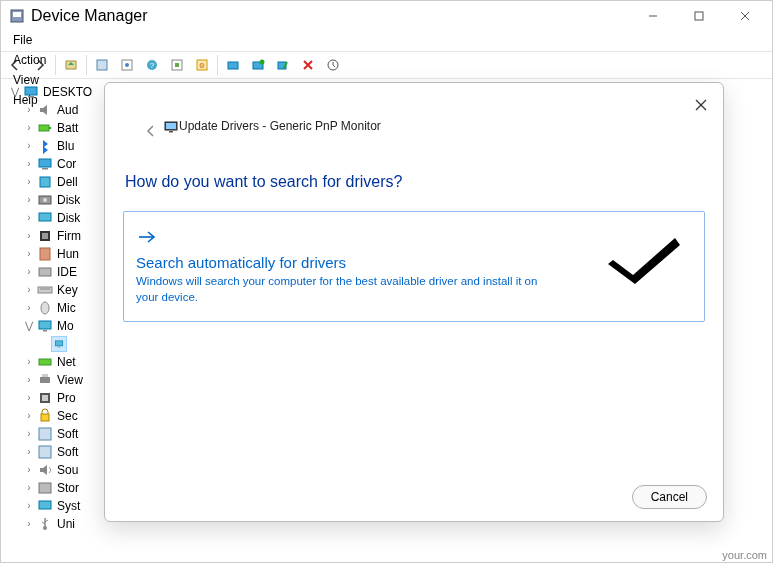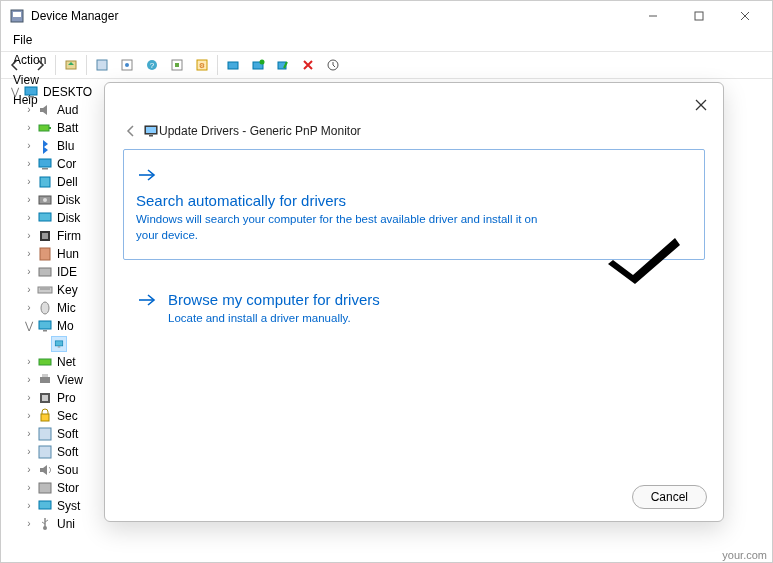--- a/index.html
+++ b/index.html
@@ -2,21 +2,21 @@
 <html><head>
 <meta charset="utf-8">
 <style>
   * { box-sizing: border-box; font-family: "Segoe UI", Tahoma, sans-serif; }
   body { margin: 0; background: #fff; width: 773px; height: 563px; overflow: hidden; font-size: 12px; position: relative; }
   .mainwin { width: 773px; height: 563px; border: 1px solid #ccc; position: relative; background: #fff; }
 
   
   .titlebar { height: 30px; display: flex; align-items: center; padding: 0 4px 0 8px; }
   .titlebar .icon { width: 16px; height: 16px; margin-right: 6px; display:flex; align-items:center; justify-content:center; }
-  .titlebar .title { flex: 1; font-size: 12px; }
+  .titlebar .title { flex: 1; font-size: 16px; }
   .winbtns { display: flex; gap: 0; }
   .winbtn { width: 46px; height: 30px; display: flex; align-items: center; justify-content: center; color: #555; }
   .winbtn svg { width: 10px; height: 10px; stroke: #555; stroke-width: 1; fill: none; }
 
   
   .menubar { height: 20px; display: flex; align-items: flex-start; padding: 0 4px; gap: 2px; font-size: 12px; flex-direction: column; }
   .menubar .menuitem { padding: 2px 8px; }
 
   
   .toolbar { height: 28px; border-top: 1px solid #e5e5e5; border-bottom: 1px solid #e5e5e5; display: flex; align-items: center; padding: 0 2px; gap: 1px; }
@@ -32,21 +32,21 @@
   .nl { padding-left: 2px; }
   .sel { background: #cce8ff; border: 1px solid #99d1ff; padding: 0 2px; }
   .indent1 { padding-left: 6px; }
   .indent2 { padding-left: 20px; }
   .indent3 { padding-left: 34px; }
 
   
   .dialog { position: absolute; left: 104px; top: 82px; width: 620px; height: 440px; background: #fff; border: 1px solid #bbb; border-radius: 6px; box-shadow: 0 8px 24px rgba(0,0,0,0.15); }
   .dlg-close { position: absolute; right: 8px; top: 8px; width: 28px; height: 28px; display:flex; align-items:center; justify-content:center; }
   .dlg-close svg { width:12px; height:12px; stroke:#333; stroke-width:1.2; fill:none; }
-  .dlg-header { display: flex; align-items: center; padding: 36px 20px 6px 14px; }
+  .dlg-header { display: flex; padding: 36px 20px 6px 14px; margin-left: 20px; }
   .dlg-back { width:24px; height:24px; display:flex; align-items:center; justify-content:center;}
   .dlg-back svg { width:14px; height:14px; stroke:#888; stroke-width:1.5; fill:none; }
   .dlg-title-icon { width:16px; height:16px; display:flex; align-items:center; justify-content:center;}
   .dlg-title { font-size: 12px; color: #222; }
   .dlg-heading { color: #003399; font-size: 16px; padding: 24px 20px 20px 20px; }
   .option { margin: 0 18px 14px 18px; padding: 16px 14px 16px 12px; display: flex; gap: 10px; border: 1px solid transparent; border-radius:2px; }
   .option.bordered { border: 1px solid #8db7e6; flex-direction: column; }
   .opt-arrow { color: #0066cc; width: 22px; display:flex; justify-content:center; padding-top:2px;}
   .opt-arrow svg { width:18px; height:14px; stroke:#0066cc; stroke-width:1.6; fill:none;}
   .opt-title { color: #0066cc; font-size: 15px; margin-bottom: 3px; }
@@ -437,46 +437,35 @@
       </div>
     <span class="dlg-title-icon">
         <svg viewBox="0 0 16 16">
           <rect x="2" y="3" width="12" height="8" fill="#555" stroke="#222"></rect>
           <rect x="3" y="4" width="10" height="6" fill="#8cf"></rect>
           <rect x="6" y="12" width="4" height="1.5" fill="#555"></rect>
         </svg>
       </span>
     <span class="dlg-title">Update Drivers - Generic PnP Monitor</span>
   </div>
+  <div class="dlg-heading">How do you want to search for drivers?</div>
 
   <div class="option bordered">
     <div class="opt-arrow">
         <svg viewBox="0 0 18 14">
           <line x1="1" y1="7" x2="15" y2="7"></line>
           <path d="M10 2l6 5-6 5"></path>
         </svg>
       </div>
     <div>
       <div class="opt-title">Search automatically for drivers</div>
       <div class="opt-desc">Windows will search your computer for the best available driver and install it on your device.</div>
     </div>
   </div>
 
-  <div class="option">
-    <div class="opt-arrow">
-        <svg viewBox="0 0 18 14">
-          <line x1="1" y1="7" x2="15" y2="7"></line>
-          <path d="M10 2l6 5-6 5"></path>
-        </svg>
-      </div>
-    <div>
-      <div class="opt-title">Browse my computer for drivers</div>
-      <div class="opt-desc">Locate and install a driver manually.</div>
-    </div>
-  </div>
 
   <div class="dlg-footer">
     <button class="btn">Cancel</button>
   </div>
 </div>
 
 <div class="bigcheck">
   <svg viewBox="0 0 72 54">
       <path d="M5 30 L25 45 L67 8 L72 15 L27 54 L0 34 Z"></path>
     </svg>

